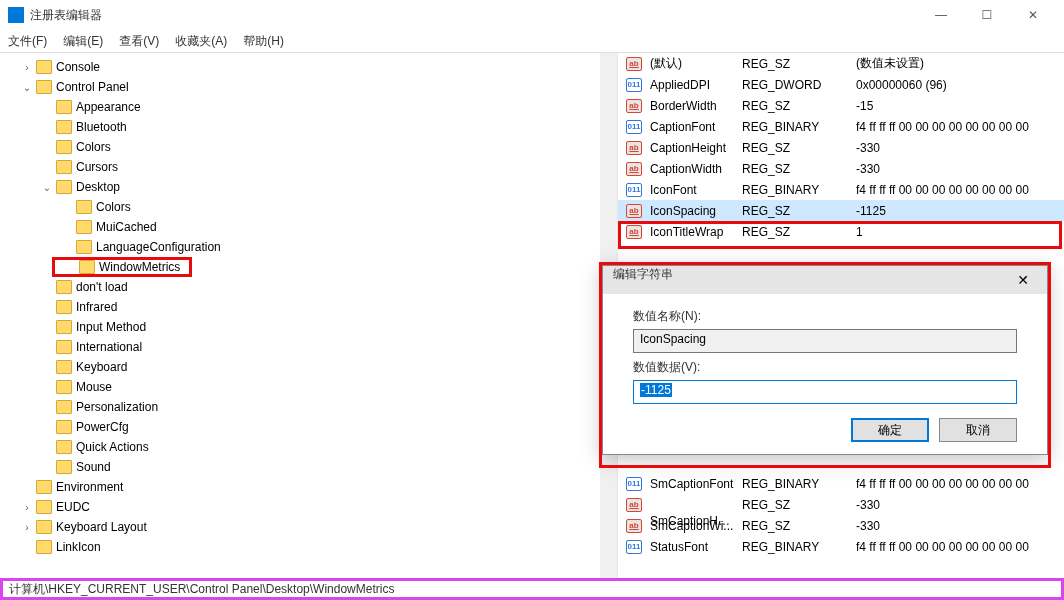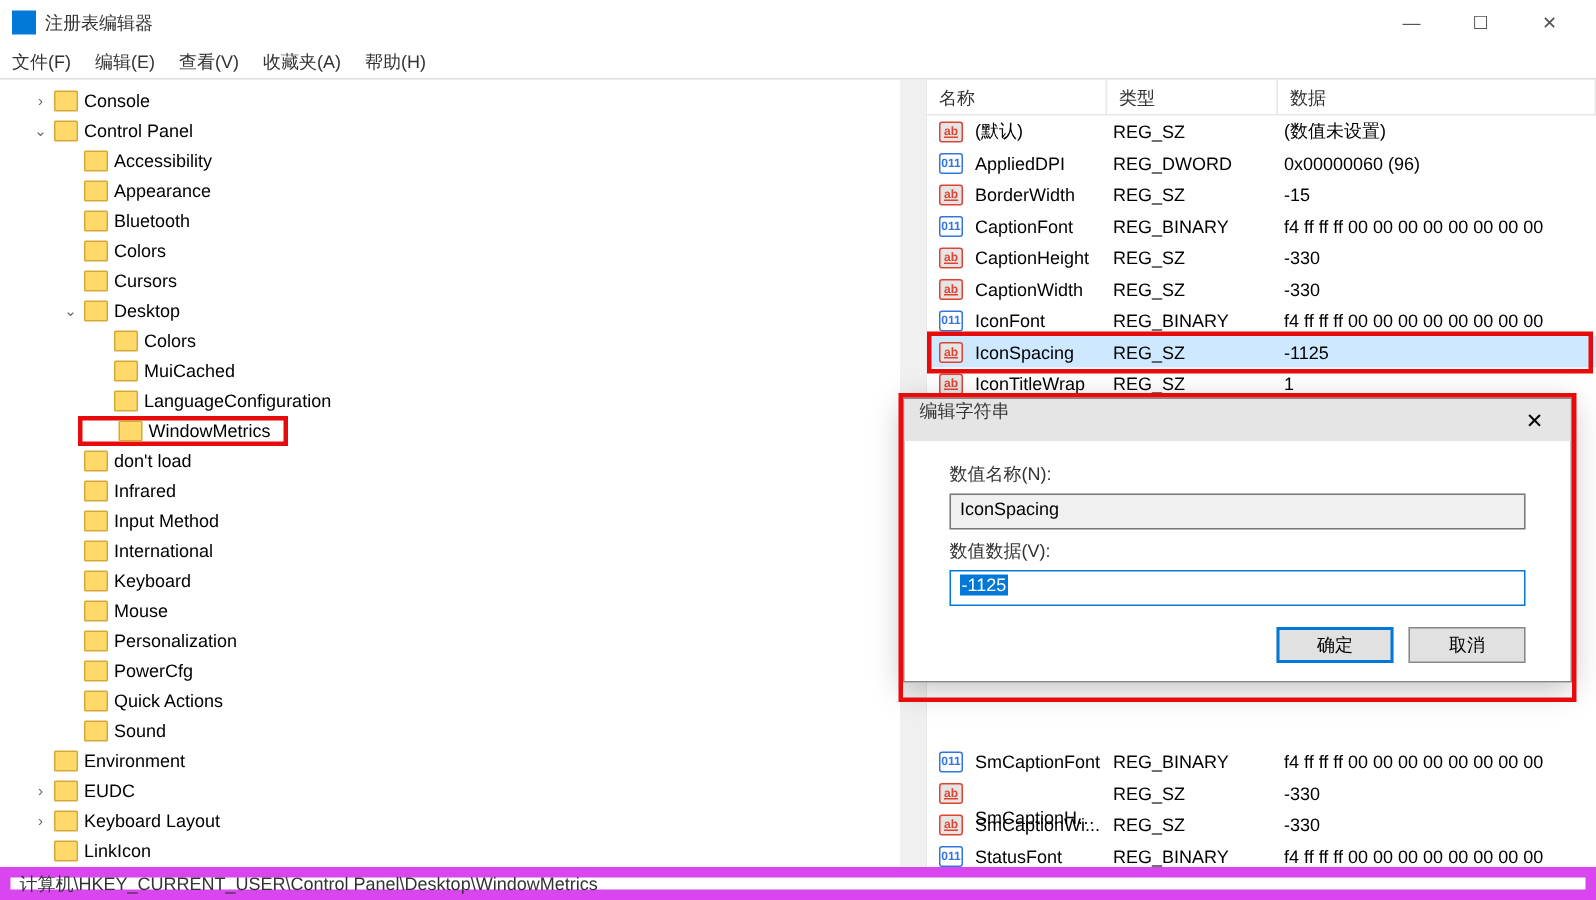--- a/index.html
+++ b/index.html
@@ -28,21 +28,21 @@
 .col-type { width: 114px; }
 .col-data { flex: 1; }
 .list-rows { }
 .list-row { display: flex; height: 21px; align-items: center; cursor: pointer; }
 .list-row.selected { background: #cde8ff; }
 .list-row .icon { width: 16px; height: 14px; margin: 0 4px 0 8px; border: 1px solid #999; display: inline-flex; align-items: center; justify-content: center; font-size: 8px; font-weight: bold; border-radius: 2px; }
 .list-row .icon.sz { background: #e5e5e5; color: #d43; border-color: #d43; text-decoration: underline; }
 .list-row .icon.bin { background: #fff; color: #37d; border-color: #37d; }
 .list-row .cell { padding: 0 4px; overflow: hidden; text-overflow: ellipsis; white-space: nowrap; }
 .row-red-box { position: absolute; border: 3px solid #e80b0b; pointer-events: none; }
-.statusbar { height: 22px; display: flex; align-items: center; padding: 0 6px; color: #333; border: 7px solid #d946ef; }
+.statusbar { height: 22px; display: flex; align-items: center; padding: 0 6px; color: #333; border: 3px solid #d946ef; }
 .dialog { position: absolute; left: 602px; top: 265px; width: 446px; background: #fff; border: 1px solid #888; box-shadow: 0 4px 20px rgba(0,0,0,0.25); z-index: 20; }
 .dialog-outer-red { position: absolute; left: 599px; top: 262px; width: 452px; height: 206px; border: 3px solid #e80b0b; z-index: 21; pointer-events: none; }
 .dialog .dlg-title { height: 28px; display: flex; align-items: flex-start; padding: 0 10px; background: #e5e5e5; }
 .dialog .dlg-title .t { flex: 1; color: #333; }
 .dialog .dlg-title .close { width: 28px; height: 28px; display: flex; align-items: center; justify-content: center; cursor: pointer; font-size: 14px; }
 .dialog .dlg-body { padding: 8px 30px 12px; }
 .dialog .dlg-body .lbl { margin: 6px 0 4px; color: #333; }
 .dialog .dlg-body .txt { width: 100%; height: 24px; padding: 2px 6px; border: 1px solid #777; background: #fff; }
 .dialog .dlg-body .txt.readonly { background: #f0f0f0; }
 .dialog .dlg-body .txt.active { border: 1px solid #0078d7; color: #0078d7; }
@@ -79,25 +79,20 @@
           <span class="expander">›</span>
           <span class="folder"></span>
           <span class="label">Console</span>
         </div>
       <div class="tree-node">
           <span class="expander">⌄</span>
           <span class="folder"></span>
           <span class="label">Control Panel</span>
         </div>
       <div class="tree-children">
-        <div class="tree-node">
-            <span class="expander"></span>
-            <span class="folder"></span>
-            <span class="label">Accessibility</span>
-          </div>
         <div class="tree-node">
             <span class="expander"></span>
             <span class="folder"></span>
             <span class="label">Appearance</span>
           </div>
         <div class="tree-node">
             <span class="expander"></span>
             <span class="folder"></span>
             <span class="label">Bluetooth</span>
           </div>
@@ -207,25 +202,20 @@
       <div class="tree-node">
           <span class="expander"></span>
           <span class="folder"></span>
           <span class="label">LinkIcon</span>
         </div>
     </div>
     <div class="tree-scroll-right"></div>
   </div>
 
   <div class="list-pane">
-    <div class="list-header">
-      <div class="col col-name">名称</div>
-      <div class="col col-type">类型</div>
-      <div class="col col-data">数据</div>
-    </div>
     <div class="list-rows" id="list-rows">
         <div class="list-row">
           <span class="icon sz">ab</span>
           <span class="cell" style="width: 92px;">(默认)</span>
           <span class="cell" style="width: 114px;">REG_SZ</span>
           <span class="cell" style="flex: 1 1 0%;">(数值未设置)</span>
         </div>
         <div class="list-row">
           <span class="icon bin">011</span>
           <span class="cell" style="width: 92px;">AppliedDPI</span>

